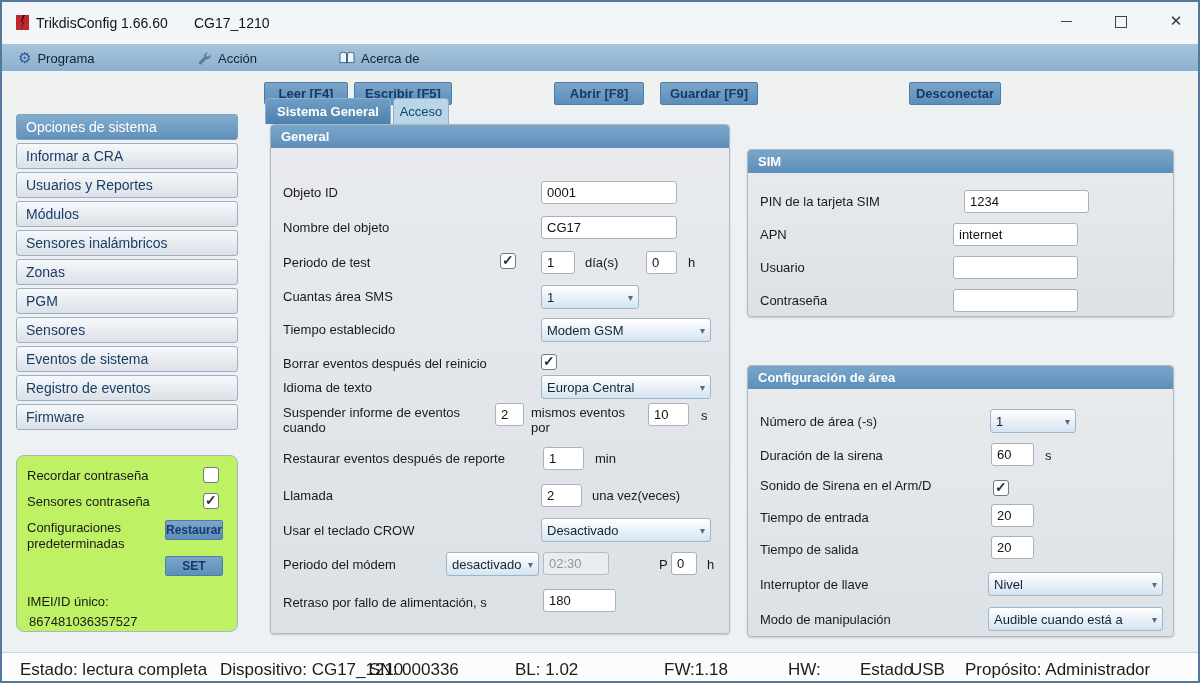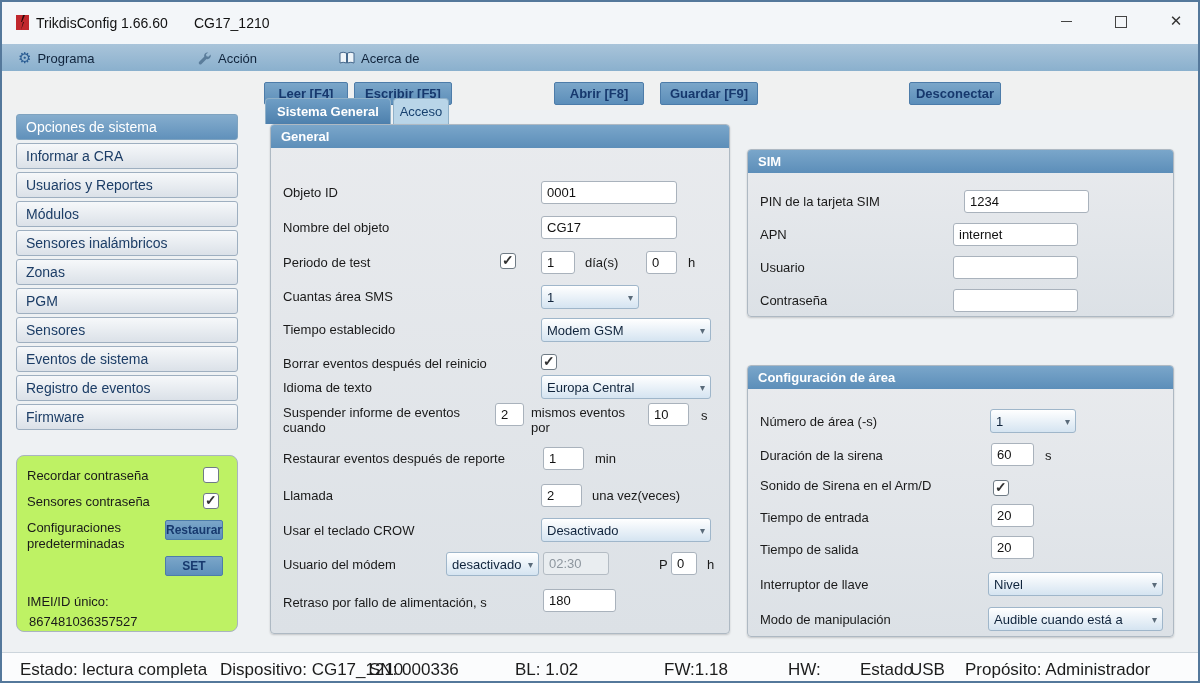--- a/index.html
+++ b/index.html
@@ -170,21 +170,21 @@
     <span class="lbl" style="left:12px;top:363px">Llamada</span>
     <input class="inp" style="left: 270px; top: 359px; width: 41px;" value="2">
     <span class="lbl" style="left:321px;top:363px">una vez(veces)</span>
 
     <span class="lbl" style="left:12px;top:398px">Usar el teclado CROW</span>
     <div class="dd" style="left:270px;top:393px;width:170px">
       <span class="ddt">Desactivado</span>
       <span class="dda">▾</span>
     </div>
 
-    <span class="lbl" style="left:12px;top:432px">Usuario del módem</span>
+    <span class="lbl" style="left:12px;top:432px">Periodo del módem</span>
     <div class="dd" style="left:175px;top:427px;width:93px">
       <span class="ddt">desactivado</span>
       <span class="dda">▾</span>
     </div>
     <input class="inp dis" style="left: 272px; top: 427px; width: 66px;" disabled="" value="02:30">
     <span class="lbl" style="left:388px;top:432px">P</span>
     <input class="inp" style="left: 400px; top: 427px; width: 26px;" value="0">
     <span class="lbl" style="left:436px;top:432px">h</span>
 
     <span class="lbl" style="left:12px;top:470px;width:250px">Retraso por fallo de alimentación, s</span>

